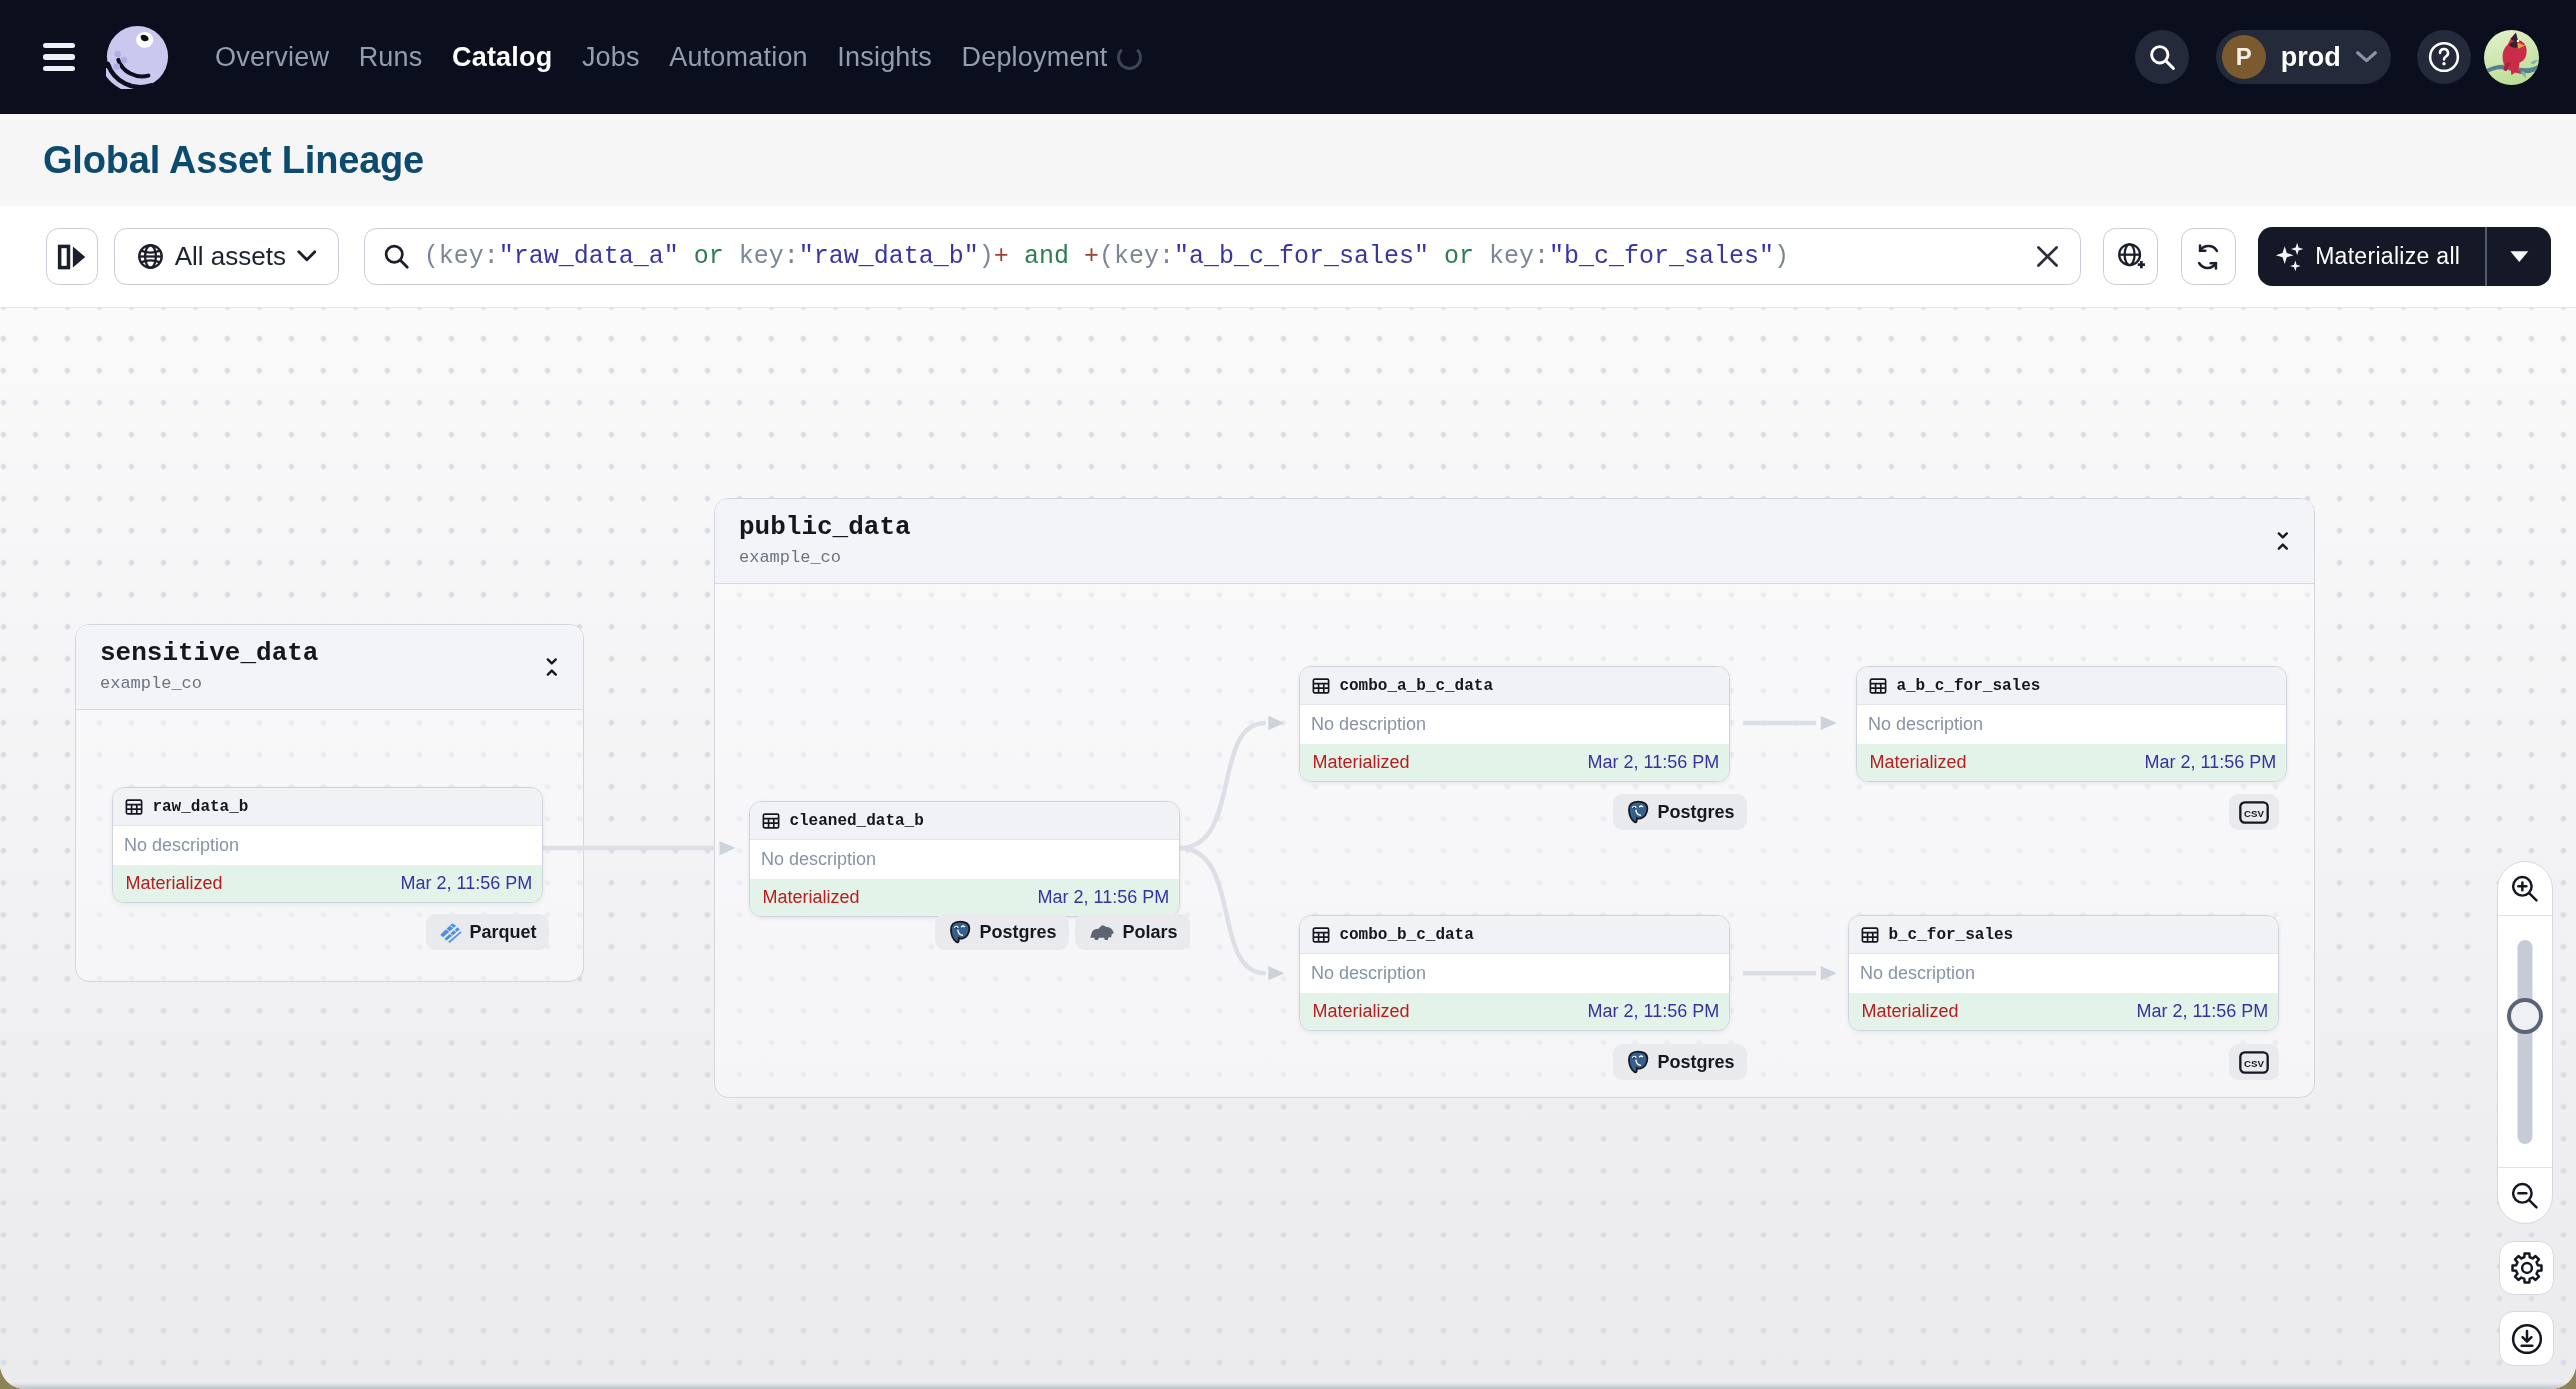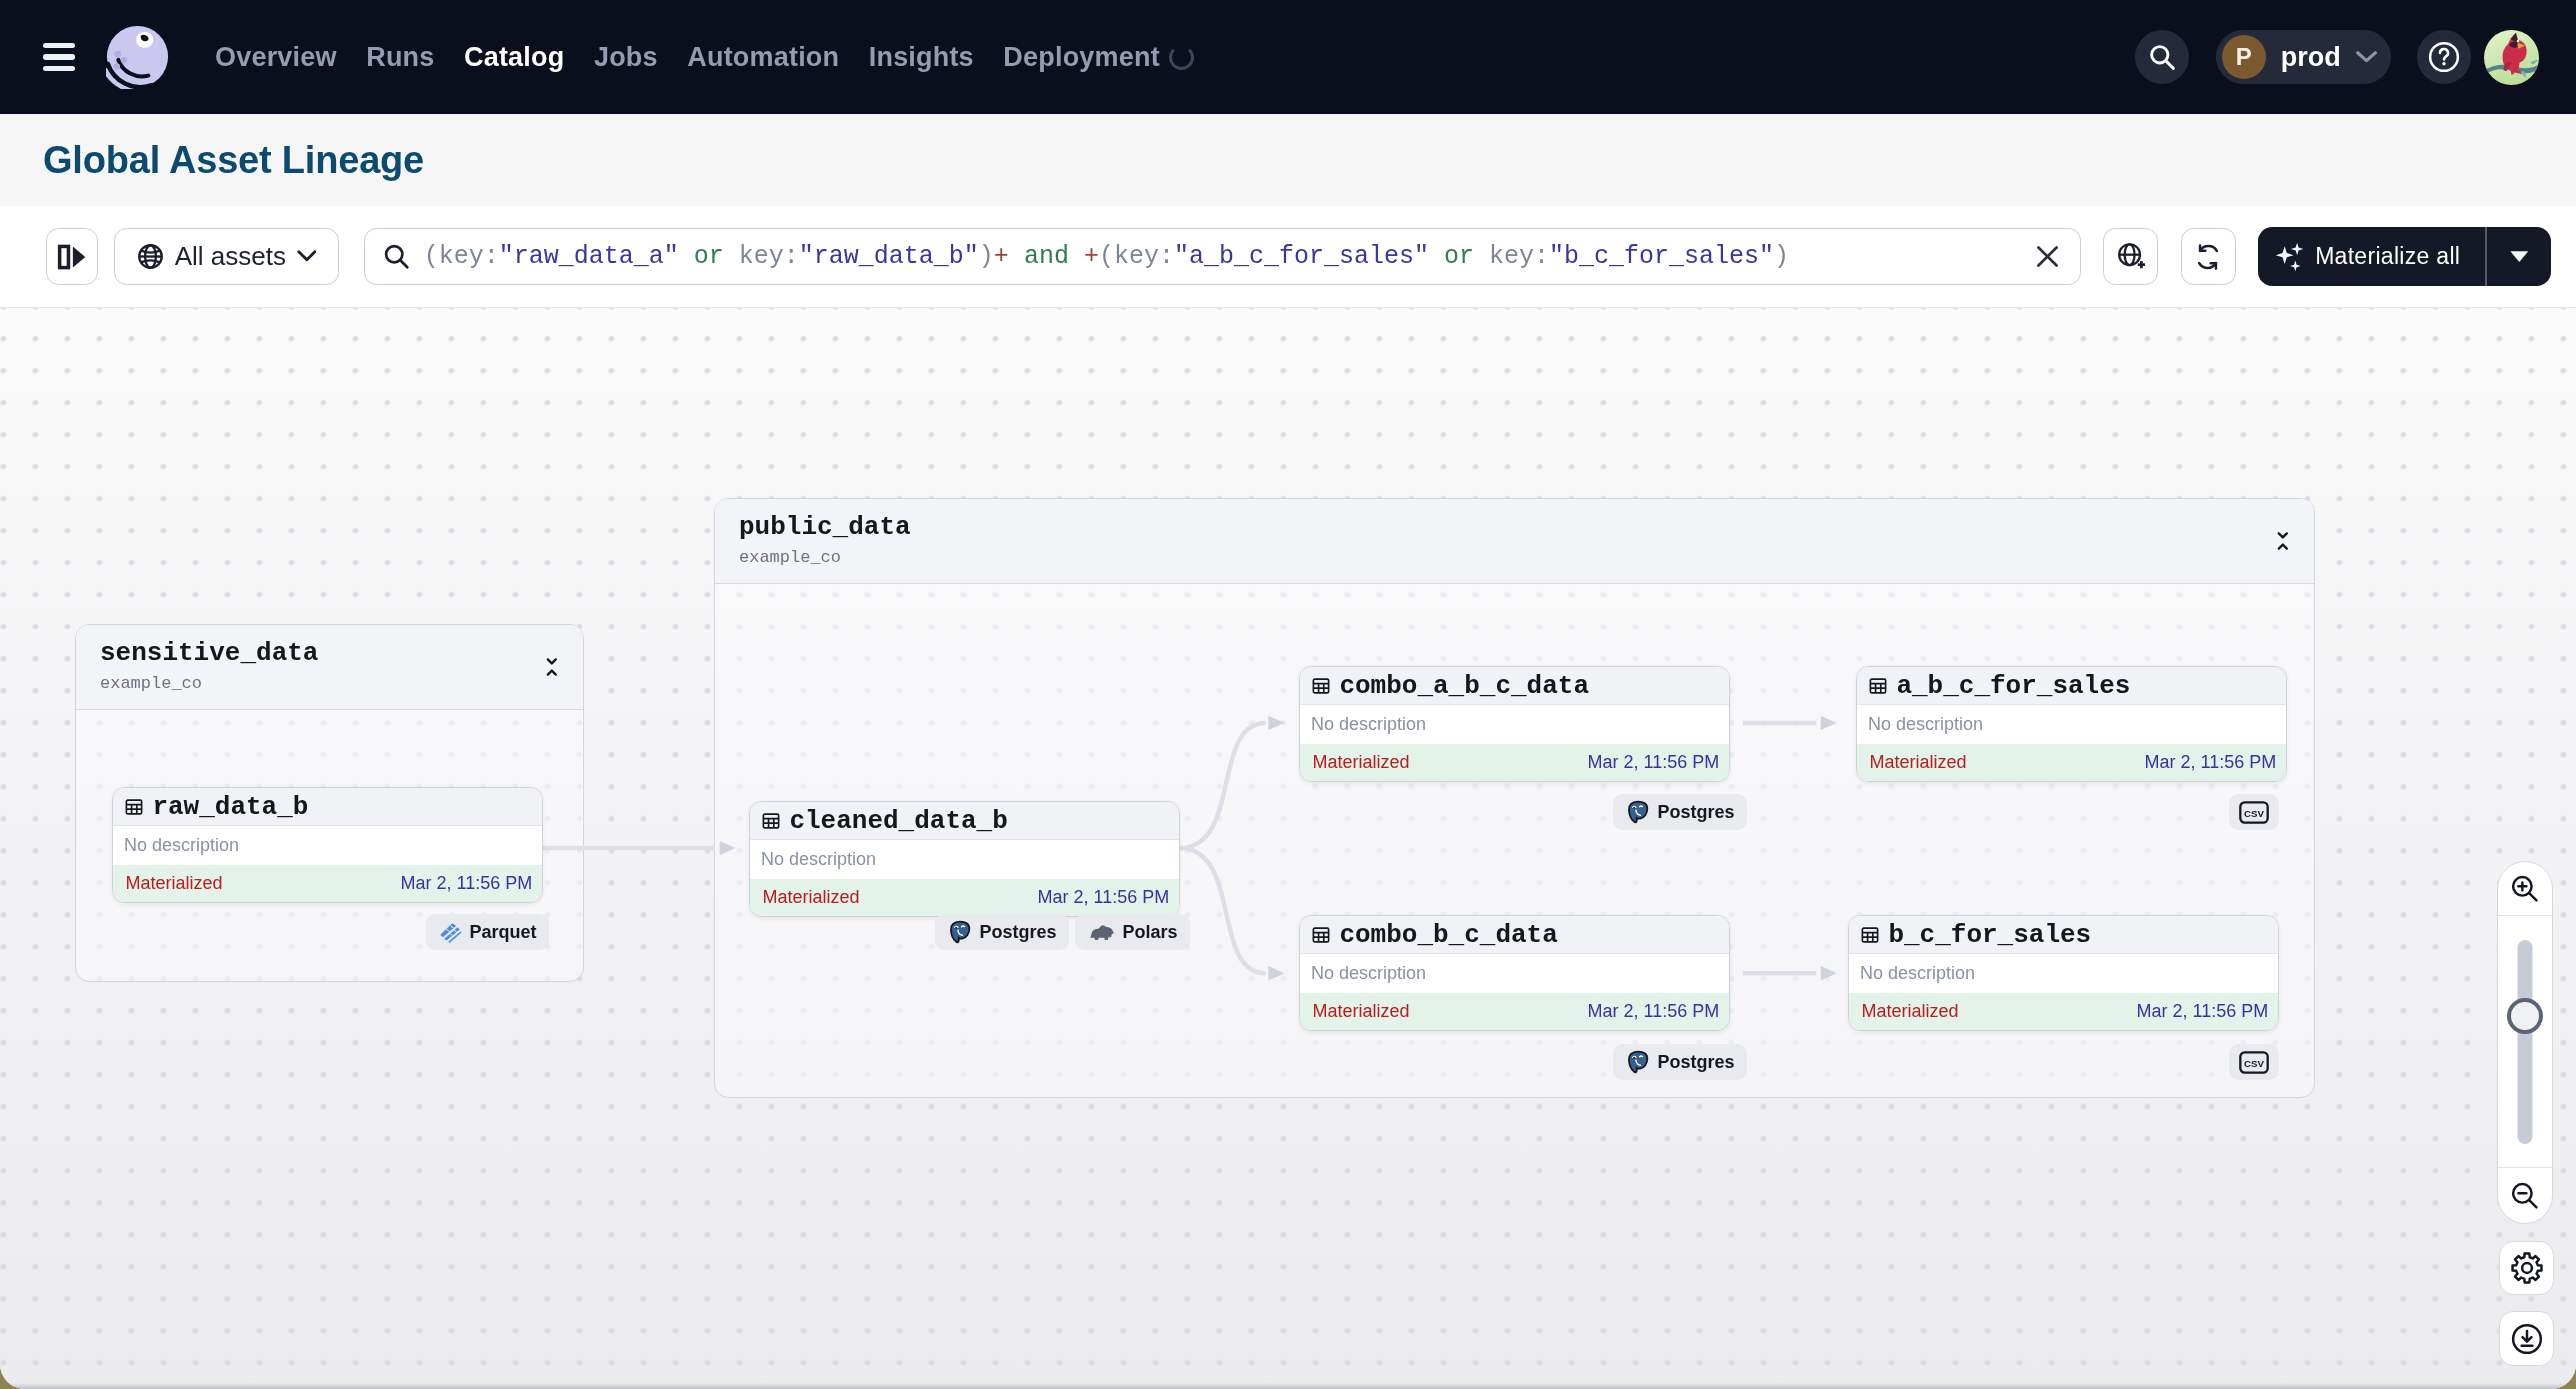--- a/index.html
+++ b/index.html
@@ -6,21 +6,21 @@
 html,body { width:2576px; height:1389px; overflow:hidden; }
 body { background:#8d8455; font-family:"Liberation Sans", sans-serif; }
 .app { width:2576px; height:1389px; display:flex; flex-direction:column; border-radius:0 0 25px 25px; overflow:hidden; background:#fff; }
 
 
 .nav { height:114px; background:#0a0e1d; display:flex; align-items:center; flex:none; }
 .hamburger { width:32px; margin-left:43px; display:flex; flex-direction:column; gap:6.3px; }
 .hamburger div { height:5.4px; background:#eef0f6; border-radius:2.7px; }
 .logo { margin-left:31px; width:63px; height:63px; }
 .navlinks { display:flex; align-items:center; margin-left:46px; gap:29.5px; }
-.navlinks a { color:#959cb0; font-size:27px; font-weight:700; text-decoration:none; letter-spacing:0.2px; }
+.navlinks a { color:#959cb0; font-size:27px; font-weight:400; text-decoration:none; letter-spacing:0.2px; }
 .navlinks a.active { color:#ffffff; font-weight:700; }
 .spinner { width:25px; height:25px; border-radius:50%; border:3.1px solid #3f4557; border-top-color:transparent; margin-left:9px; }
 .navright { margin-left:auto; display:flex; align-items:center; margin-right:37px; }
 .circbtn { width:54px; height:54px; border-radius:50%; background:#252a3b; display:flex; align-items:center; justify-content:center; }
 .prodpill { height:54px; border-radius:27px; background:#252a3b; display:flex; align-items:center; margin-left:27px; padding:0 12.5px 0 5.4px; }
 .pcirc { width:44px; height:44px; border-radius:50%; background:#7a5a2e; color:#f4f0e6; font-size:24px; font-weight:700; display:flex; align-items:center; justify-content:center; }
 .prodtext { color:#fff; font-size:27px; font-weight:600; margin-left:15px; }
 .prodpill svg { margin-left:14.3px; }
 .helpbtn { margin-left:26px; }
 .avatar { width:55px; height:55px; border-radius:50%; margin-left:13.4px; overflow:hidden; }
@@ -54,21 +54,21 @@
   linear-gradient(#fafafb, #ebebee);
 }
 .group { position:absolute; border:1.8px solid #d2d5dd; border-radius:14.3px; background:rgba(252,252,253,0.5); }
 .ghead { background:#f3f4f7; border-bottom:1.8px solid #d8dade; border-radius:12.5px 12.5px 0 0; position:relative; height:85px; padding-left:24px; }
 .ghead .gtitle { font-family:"Liberation Mono", monospace; font-weight:700; font-size:26px; color:#14171f; padding-top:13.4px; letter-spacing:0; }
 .ghead .gsub { font-family:"Liberation Mono", monospace; font-size:17px; color:#6a7284; margin-top:5.4px; }
 .gcollapse { position:absolute; right:25px; top:50%; transform:translateY(-50%); }
 
 .node { position:absolute; width:431px; height:116px; background:#fff; border:1.8px solid #ced2da; border-radius:12.5px; overflow:hidden; box-shadow:0 1.8px 4.5px rgba(20,25,40,0.07); }
 .nhead { height:38px; background:#f1f2f5; border-bottom:0.9px solid #e2e4e9; display:flex; align-items:center; padding-left:11.6px; gap:9.8px; }
-.nhead span { font-family:"Liberation Mono", monospace; font-size:26px; font-weight:700; color:#14171f; }
+.nhead span { font-family:"Liberation Mono", monospace; font-size:16px; font-weight:700; color:#14171f; }
 .ndesc { height:39px; display:flex; align-items:center; padding-left:11px; }
 .ndesc span { font-size:18px; color:#8892a6; }
 .nmat { height:37px; background:#e3f3e9; display:flex; align-items:center; padding:0 9.8px 0 12.5px; }
 .nmat .mleft { font-size:18px; color:#b91c1c; }
 .nmat .mright { margin-left:auto; font-size:18px; color:#37329f; }
 .badge { position:absolute; height:36px; background:#e9eaee; border-radius:9.8px; display:flex; align-items:center; padding:0 12.5px; gap:8px; }
 .badge span { font-size:18px; font-weight:700; color:#15181f; }
 
 
 .zoomrail { position:absolute; left:2497px; top:553px; width:56px; height:363px; background:#fff; border:1.8px solid #d5d8de; border-radius:28px; display:flex; flex-direction:column; align-items:center; }

